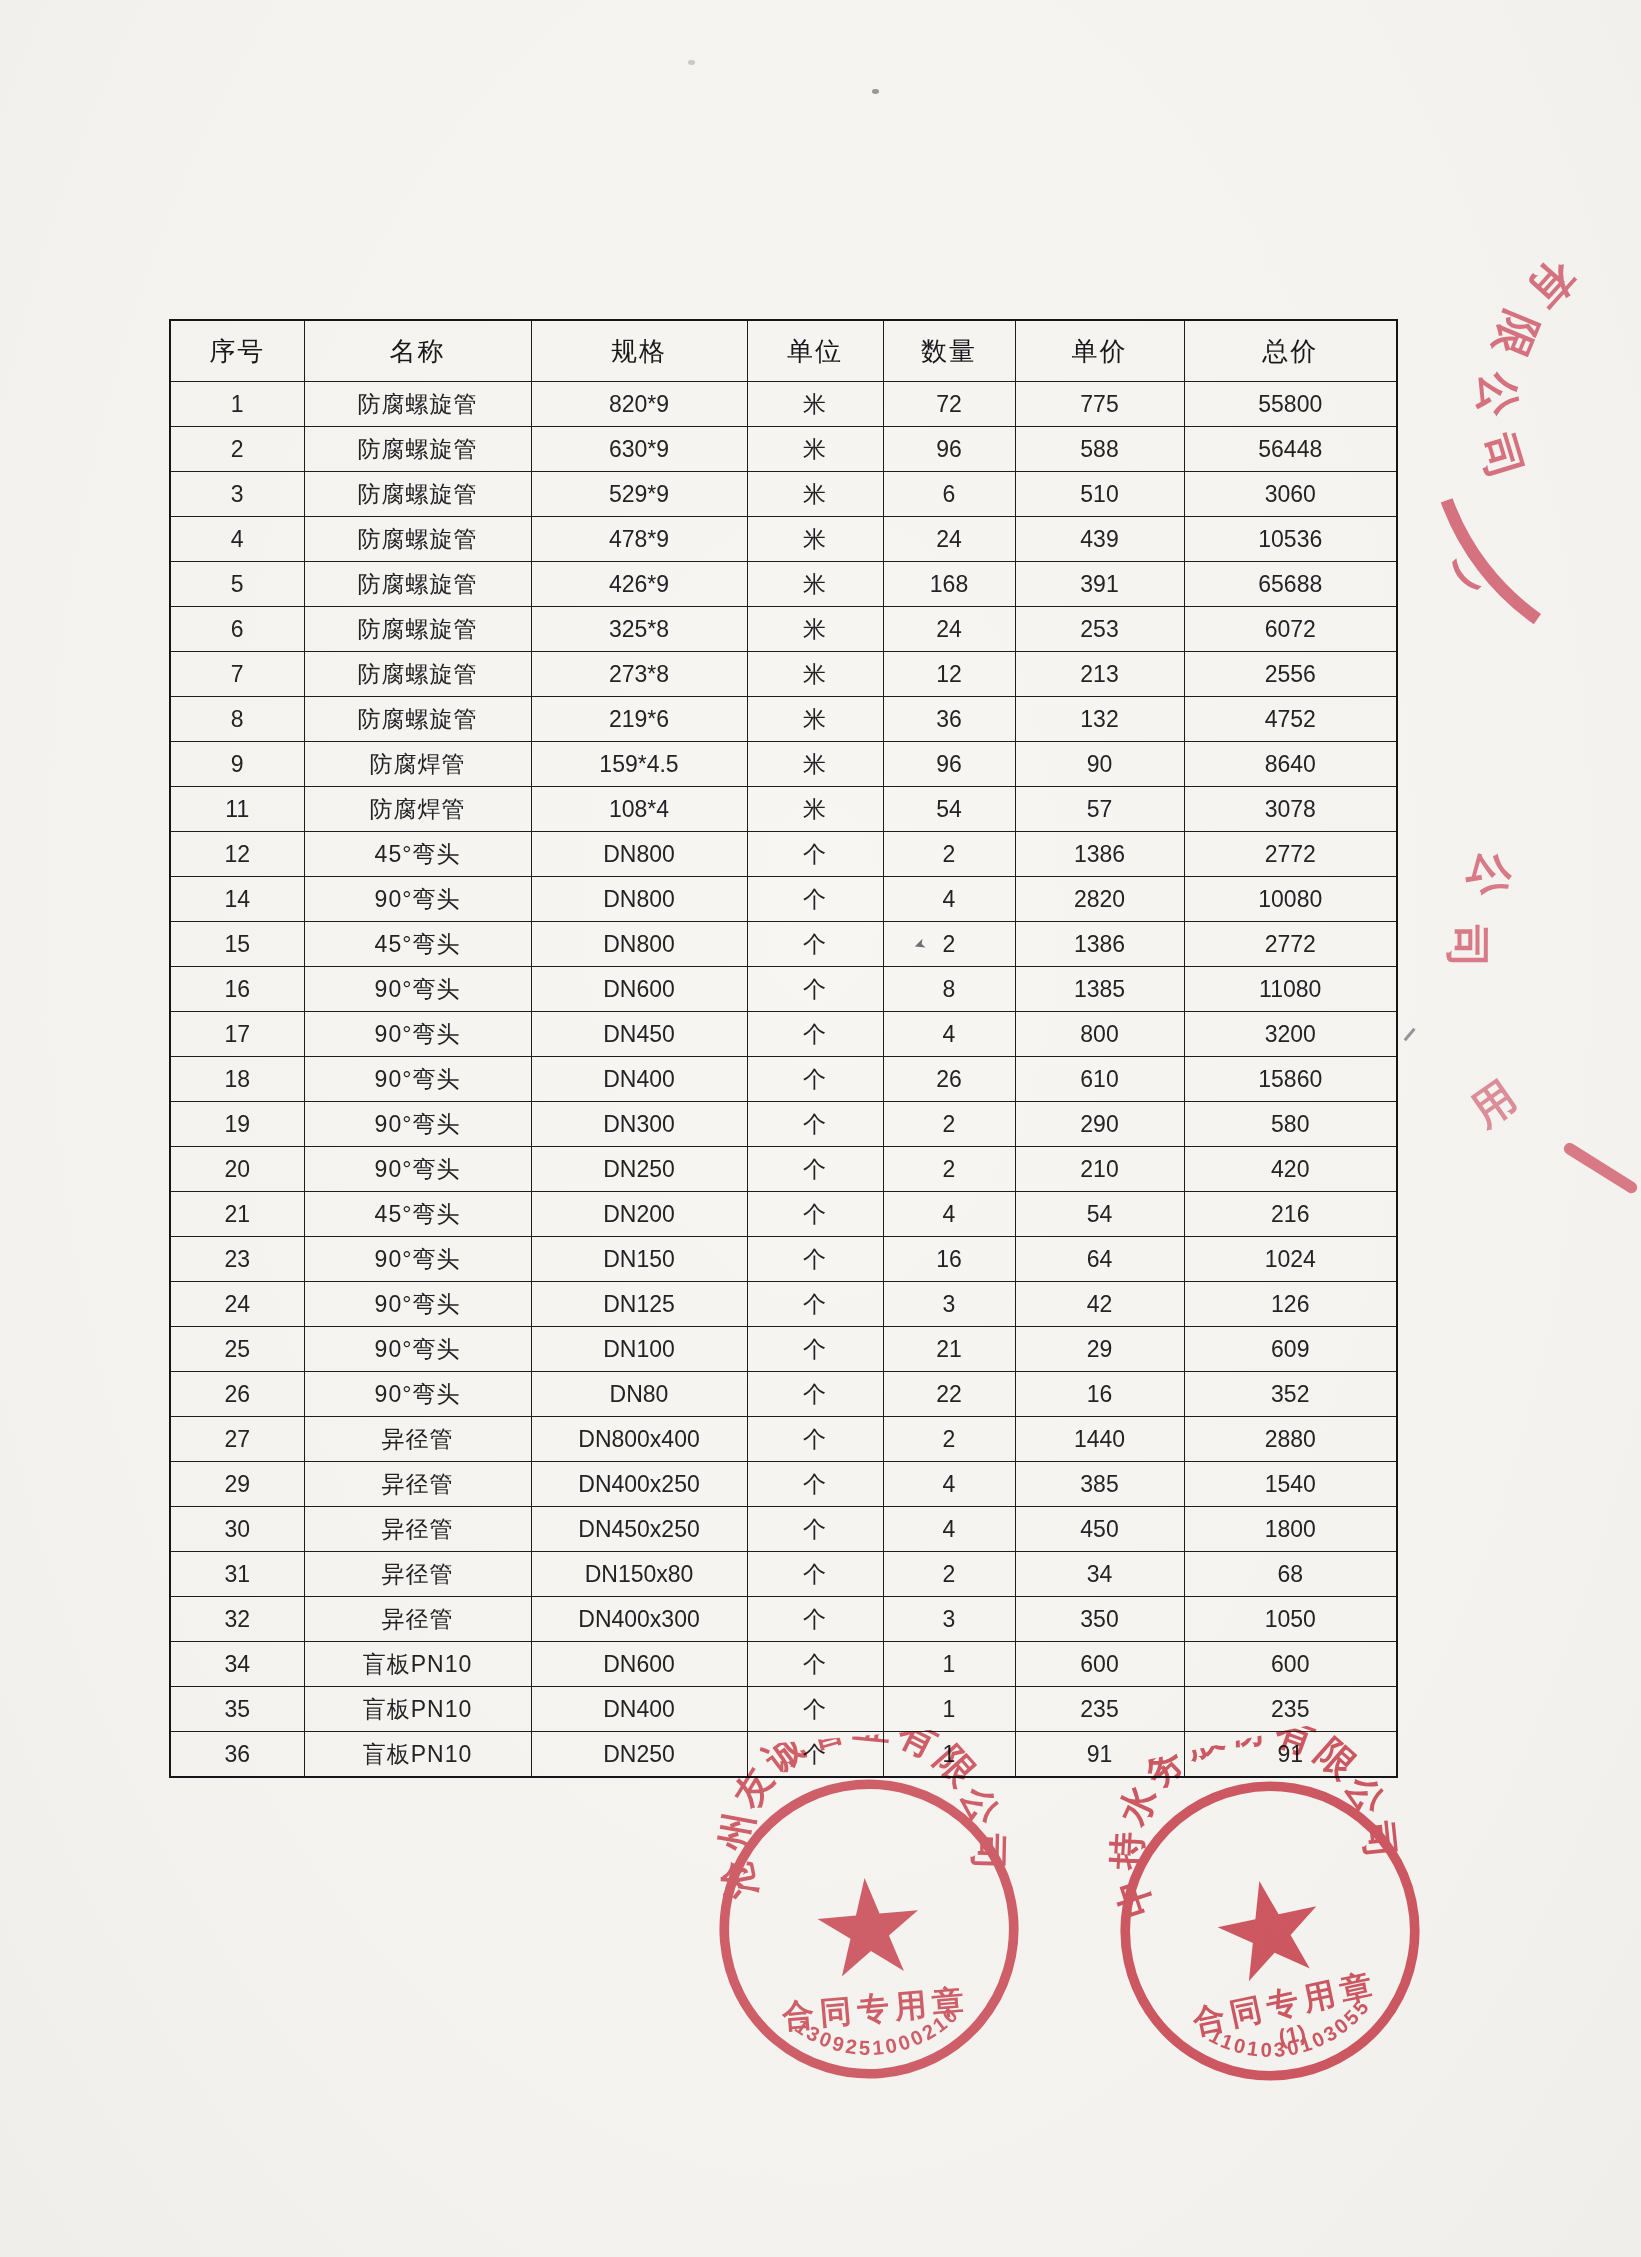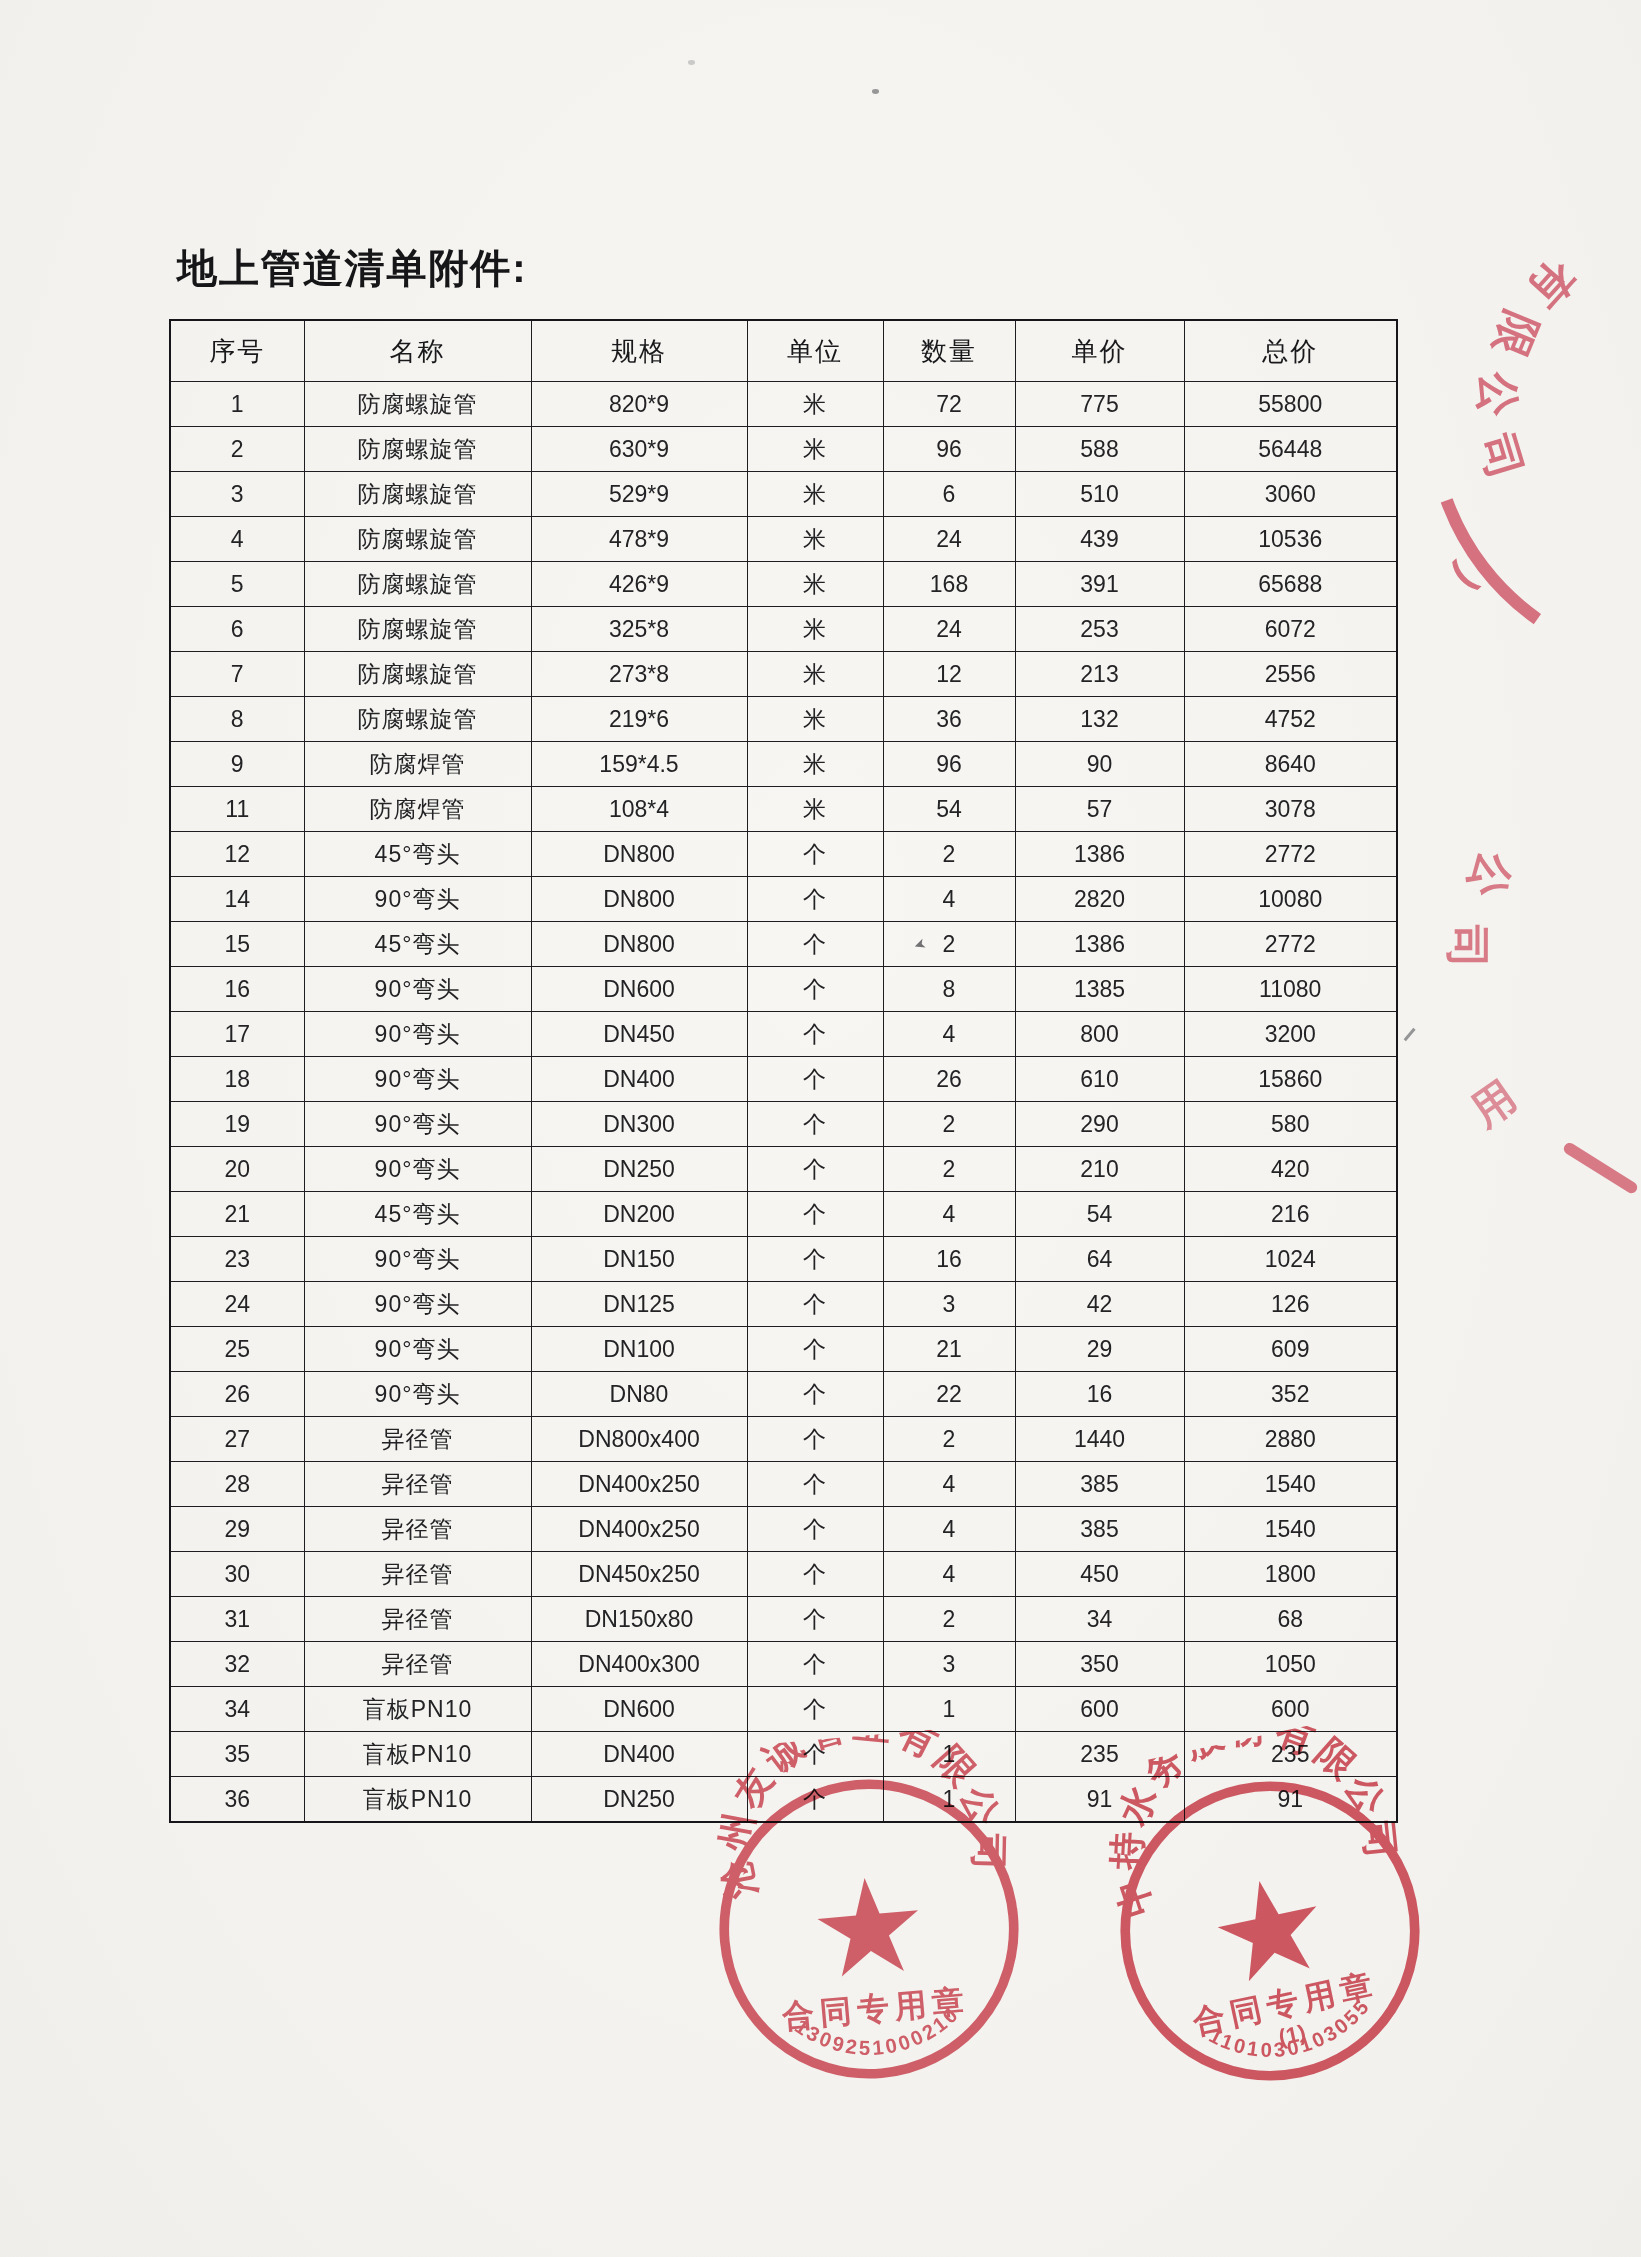--- a/index.html
+++ b/index.html
@@ -36,21 +36,20 @@
   .artifact{position:absolute;color:#3a3a3e;pointer-events:none;}
   .speck{width:6.8px;height:4.8px;border-radius:50%;background:#4a4a4e;opacity:.55;}
   .mark-arrow{font-size:14.5px;opacity:.7;transform:rotate(160deg);}
   .mark-slash{width:2.9px;height:15.4px;background:#55555a;opacity:.6;transform:rotate(40deg);}
 </style>
 </head>
 <body>
 
 <div class="page">
 
-  <div class="title">地上管道清单附件:</div>
 
   <table class="sheet">
     <colgroup>
       <col style="width:134px">
         <col style="width:227px">
         <col style="width:216px">
       <col style="width:136px">
         <col style="width:132px">
         <col style="width:169px">
       <col style="width:213px">
@@ -277,29 +276,20 @@
         <tr>
       <td class="c-no">27</td>
       <td class="c-name">异径管</td>
       <td class="c-spec">DN800x400</td>
       <td class="c-unit">个</td>
       <td class="c-qty">2</td>
       <td class="c-price">1440</td>
       <td class="c-total">2880</td>
     </tr>
         <tr>
-      <td class="c-no">28</td>
-      <td class="c-name">异径管</td>
-      <td class="c-spec">DN400x250</td>
-      <td class="c-unit">个</td>
-      <td class="c-qty">4</td>
-      <td class="c-price">385</td>
-      <td class="c-total">1540</td>
-    </tr>
-        <tr>
       <td class="c-no">29</td>
       <td class="c-name">异径管</td>
       <td class="c-spec">DN400x250</td>
       <td class="c-unit">个</td>
       <td class="c-qty">4</td>
       <td class="c-price">385</td>
       <td class="c-total">1540</td>
     </tr>
         <tr>
       <td class="c-no">30</td>

